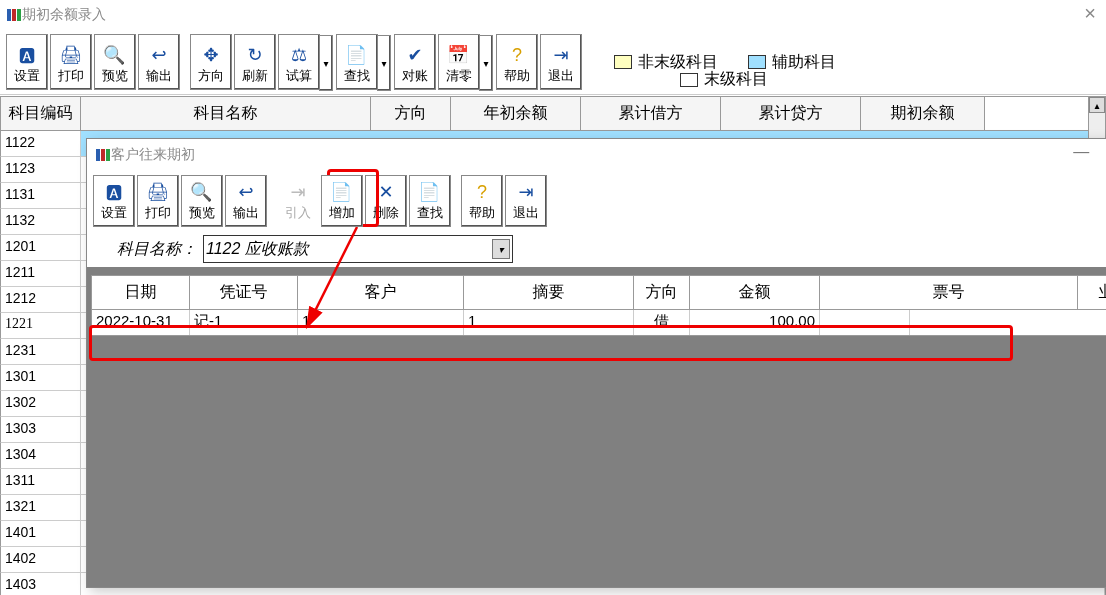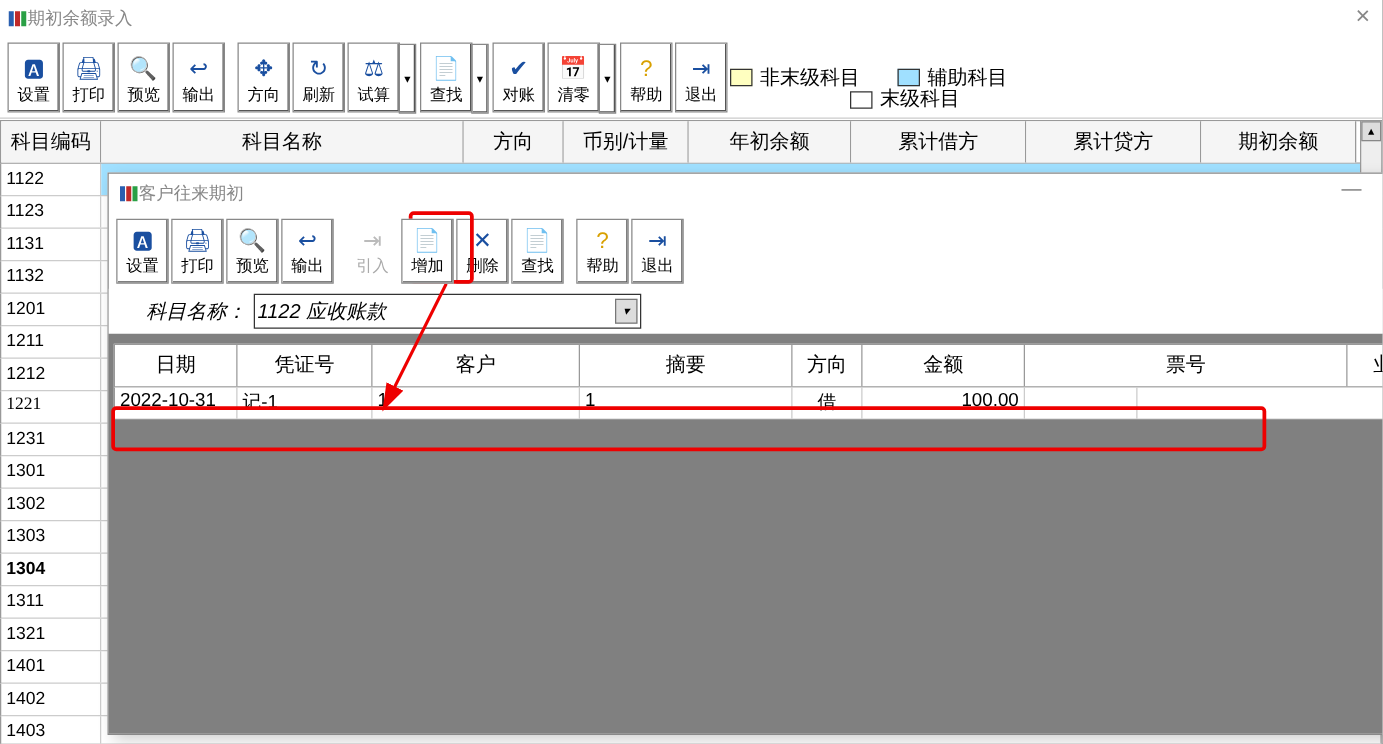--- a/index.html
+++ b/index.html
@@ -12,21 +12,21 @@
 
 
 .toolbar { display: flex; align-items: center; padding: 4px 6px; border-bottom: 1px solid #ccc; gap: 2px; }
 .tool-btn { width: 42px; height: 56px; display: flex; flex-direction: column; align-items: center; justify-content: flex-end; padding-bottom: 4px; font-size: 13px; border: 1px solid transparent; cursor: pointer; background: #fff; position: relative; }
 .tool-btn .tool-icon { width: 24px; height: 24px; display: flex; align-items: center; justify-content: center; font-size: 18px; color: #1a4fa0; }
 .tool-btn.raised { border: 1px solid #888; box-shadow: inset -1px -1px 0 #555, inset 1px 1px 0 #fff; }
 .tool-btn.disabled { color: #aaa; }
 .tool-btn.disabled .tool-icon { color: #bbb; }
 .tool-btn .drop-arrow { position: absolute; right: -14px; top: 0; width: 14px; height: 56px; border: 1px solid #888; border-left: 1px solid #888; box-shadow: inset -1px -1px 0 #555, inset 1px 1px 0 #fff; display: flex; align-items: center; justify-content: center; font-size: 10px; }
 
-.legend { display: flex; gap: 30px; flex-wrap: wrap; }
+.legend { margin-left: 30px; display: flex; gap: 30px; flex-wrap: wrap; }
 .legend-item { display: flex; align-items: center; gap: 6px; font-size: 16px; }
 .legend-box { width: 18px; height: 14px; border: 1px solid #333; }
 
 
 .main-grid { position: relative; }
 .grid-header { display: flex; border: 1px solid #999; }
 .grid-header .cell { border-right: 1px solid #999; padding: 6px 4px; text-align: center; background: #f5f5f5; font-size: 16px; }
 .grid-body .row { display: flex; border-left: 1px solid #999; border-right: 1px solid #999; border-bottom: 1px solid #ccc; height: 26px; }
 .grid-body .cell { border-right: 1px solid #ccc; padding: 3px 4px; font-size: 14px; }
 .scroll-area { position: absolute; right: 0; top: 0; width: 18px; height: 400px; background: #eee; border: 1px solid #999; }
@@ -142,21 +142,20 @@
         <span class="legend-box" style="background:#fff"></span>
         <span>末级科目</span>
       </div>
   </div>
 
   <div class="main-grid">
     <div class="grid-header">
       <div class="cell" style="width:80px">科目编码</div>
       <div class="cell" style="width:290px">科目名称</div>
       <div class="cell" style="width:80px">方向</div>
-      <div class="cell" style="width:100px">币别/计量</div>
       <div class="cell" style="width:130px">年初余额</div>
       <div class="cell" style="width:140px">累计借方</div>
       <div class="cell" style="width:140px">累计贷方</div>
       <div class="cell" style="width:124px">期初余额</div>
     </div>
     <div class="grid-body" id="main-grid-body">
         <div class="row">
           <div class="cell" style="width: 80px;">1122</div>
           <div class="cell" style="flex: 1 1 0%; background: rgb(160, 224, 255);"></div>
         </div>
@@ -198,21 +197,21 @@
         </div>
         <div class="row">
           <div class="cell" style="width: 80px;">1302</div>
           <div class="cell" style="flex: 1 1 0%;"></div>
         </div>
         <div class="row">
           <div class="cell" style="width: 80px;">1303</div>
           <div class="cell" style="flex: 1 1 0%;"></div>
         </div>
         <div class="row">
-          <div class="cell" style="width: 80px; font-weight: bold;">1304</div>
+          <div class="cell" style="width: 80px;">1304</div>
           <div class="cell" style="flex: 1 1 0%;"></div>
         </div>
         <div class="row">
           <div class="cell" style="width: 80px;">1311</div>
           <div class="cell" style="flex: 1 1 0%;"></div>
         </div>
         <div class="row">
           <div class="cell" style="width: 80px;">1321</div>
           <div class="cell" style="flex: 1 1 0%;"></div>
         </div>

